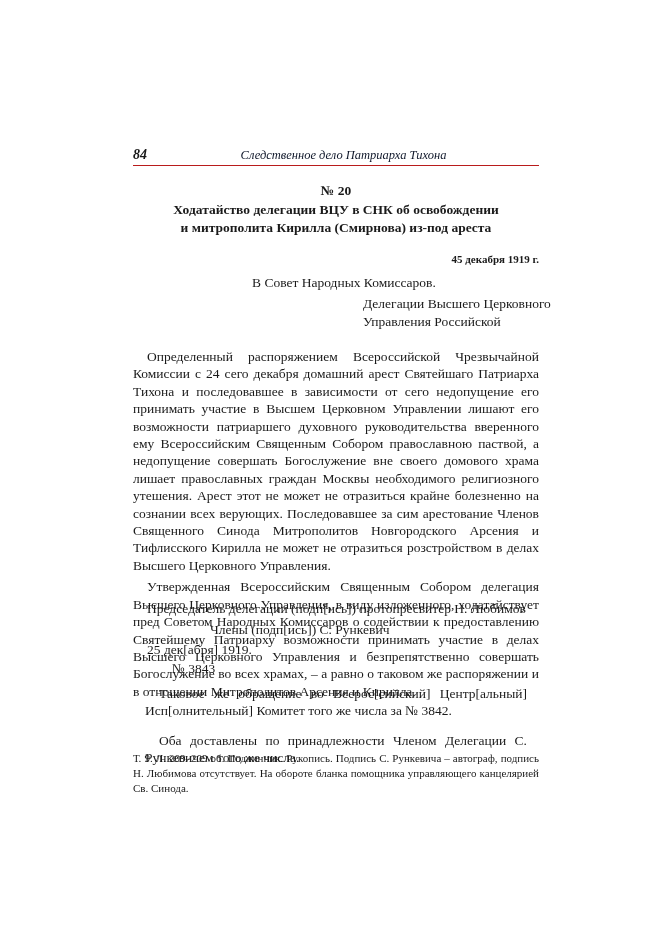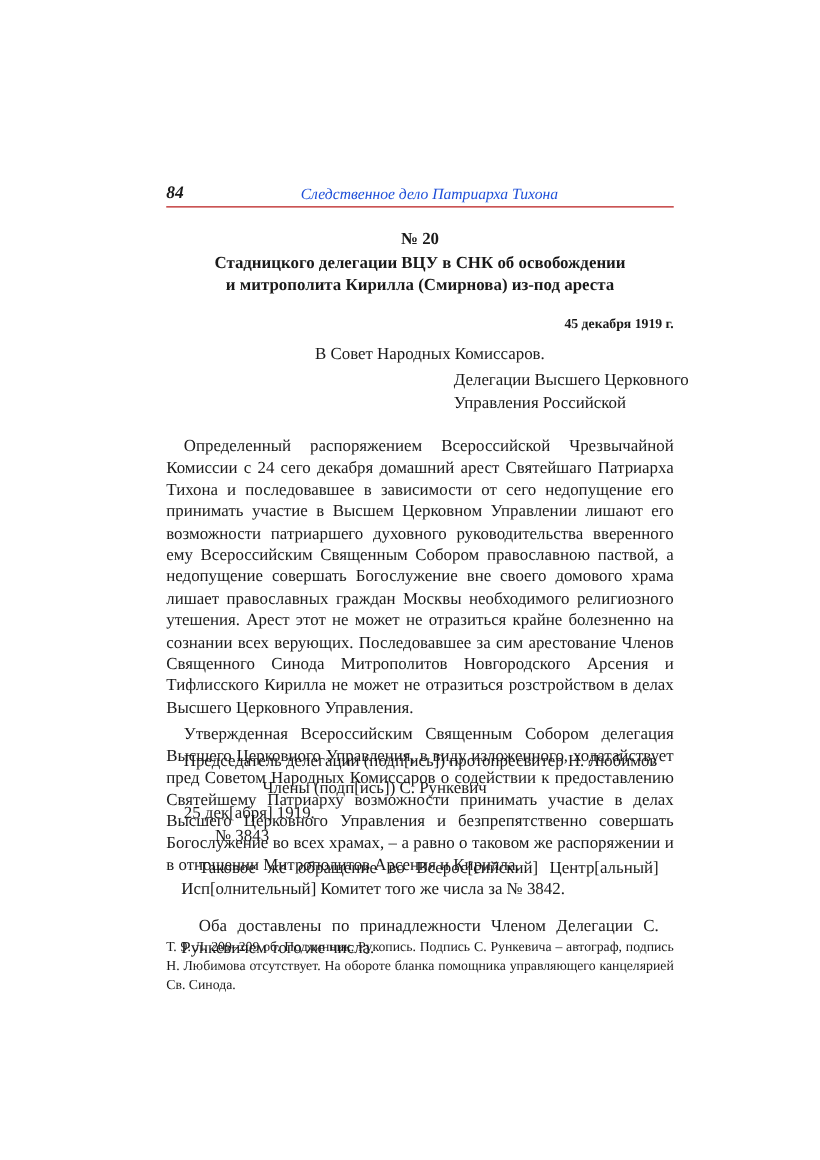--- a/index.html
+++ b/index.html
@@ -38,21 +38,21 @@
     font-size: 14px;
   }
   .running-title {
     position: absolute;
     left: 15px;
     right: 0;
     top: 1px;
     text-align: center;
     font-style: italic;
     font-size: 12.5px;
-    color: #1d4ed8;
+    color: #0f172a;
   }
   .doc-number {
     position: absolute;
     top: 183px;
     left: 0;
     width: 406px;
     text-align: center;
     font-weight: bold;
     font-size: 13.5px;
   }
@@ -142,21 +142,21 @@
 <div class="page">
 
   <div class="running-head">
     <span class="page-number">84</span>
     <span class="running-title">Следственное дело Патриарха Тихона</span>
   </div>
 
   <div class="doc-number">№ 20</div>
 
   <div class="doc-heading">
-    <div>Стадницкого делегации ВЦУ в СНК об освобождении</div>
+    <div>Ходатайство делегации ВЦУ в СНК об освобождении</div>
     <div>и митрополита Кирилла (Смирнова) из-под ареста</div>
   </div>
 
   <div class="doc-date">45 декабря 1919 г.</div>
 
   <div class="addressee">В Совет Народных Комиссаров.</div>
 
   <div class="sender">
     <div>Делегации Высшего Церковного</div>
     <div>Управления Российской</div>

